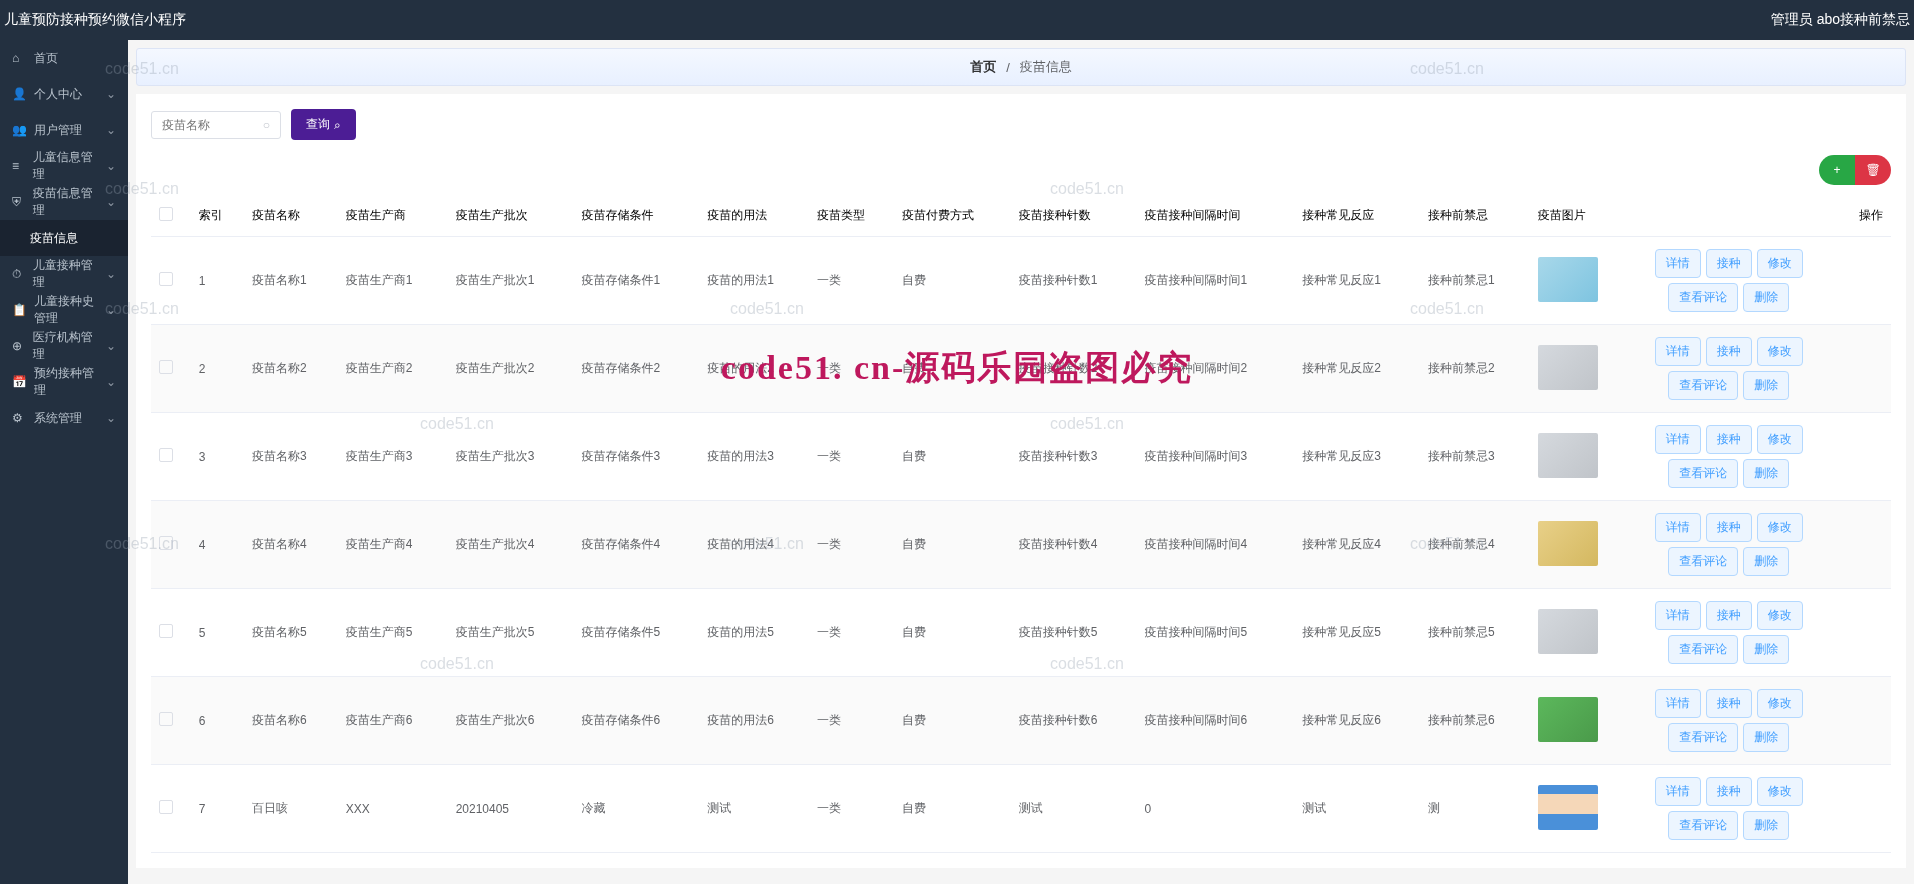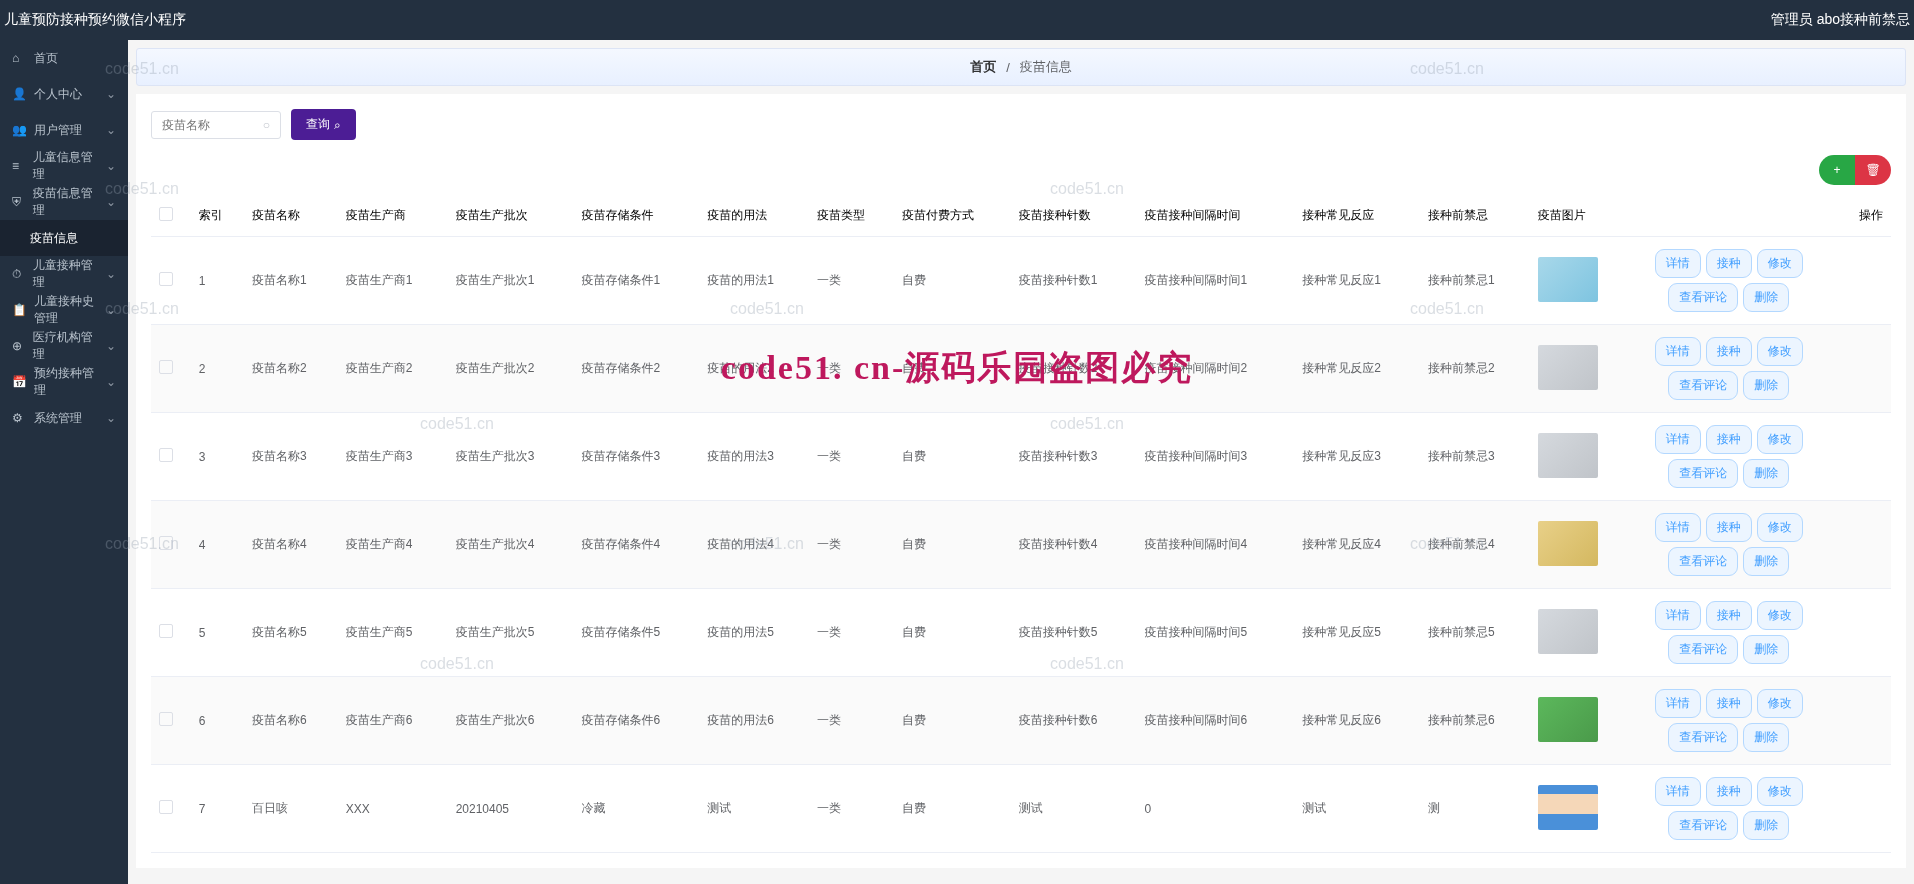--- a/index.html
+++ b/index.html
@@ -31,21 +31,21 @@
 th{font-weight:500;background:#fff;color:#000000}
 tr:nth-child(even) td{background:#fafafa}
 .checkbox{width:14px;height:14px;border:1px solid #dcdfe6;border-radius:2px;display:inline-block}
 .thumb{width:60px;height:45px;background:#cfd8dc;display:inline-block;border-radius:2px}
 .thumb.blue{background:linear-gradient(135deg,#a8d8ea,#7ec4e0)}
 .thumb.gray{background:linear-gradient(135deg,#d5d9de,#c0c4c9)}
 .thumb.yellow{background:linear-gradient(135deg,#e8d088,#d4b860)}
 .thumb.green{background:linear-gradient(135deg,#5cb85c,#4a9a4a)}
 .thumb.face{background:linear-gradient(to bottom,#4a90d9 0%,#4a90d9 20%,#f5d7b8 20%,#f5d7b8 65%,#4a90d9 65%)}
 .action-btns{display:flex;flex-wrap:wrap;gap:5px;justify-content:center;max-width:180px}
-.btn-sm{padding:5px 10px;border:1px solid #b3d8ff;background:#ecf5ff;color:#409eff;border-radius:9px;cursor:pointer;font-size:12px}
+.btn-sm{padding:5px 10px;border:1px solid #b3d8ff;background:#ecf5ff;color:#409eff;border-radius:4px;cursor:pointer;font-size:12px}
 .watermark{position:fixed;pointer-events:none;color:rgba(150,160,175,0.35);font-size:16px;z-index:9999}
 .watermark-main{position:fixed;top:345px;left:50%;transform:translateX(-50%);color:#be185d;font-size:34px;font-weight:bold;pointer-events:none;z-index:9999;font-family:SimSun,serif;letter-spacing:2px}
 .chevron{margin-left:auto;color:#8a94a0}
 </style>
 </head>
 <body>
 
 <div class="topbar">
   <div>儿童预防接种预约微信小程序</div>
   <div class="topbar-right">

